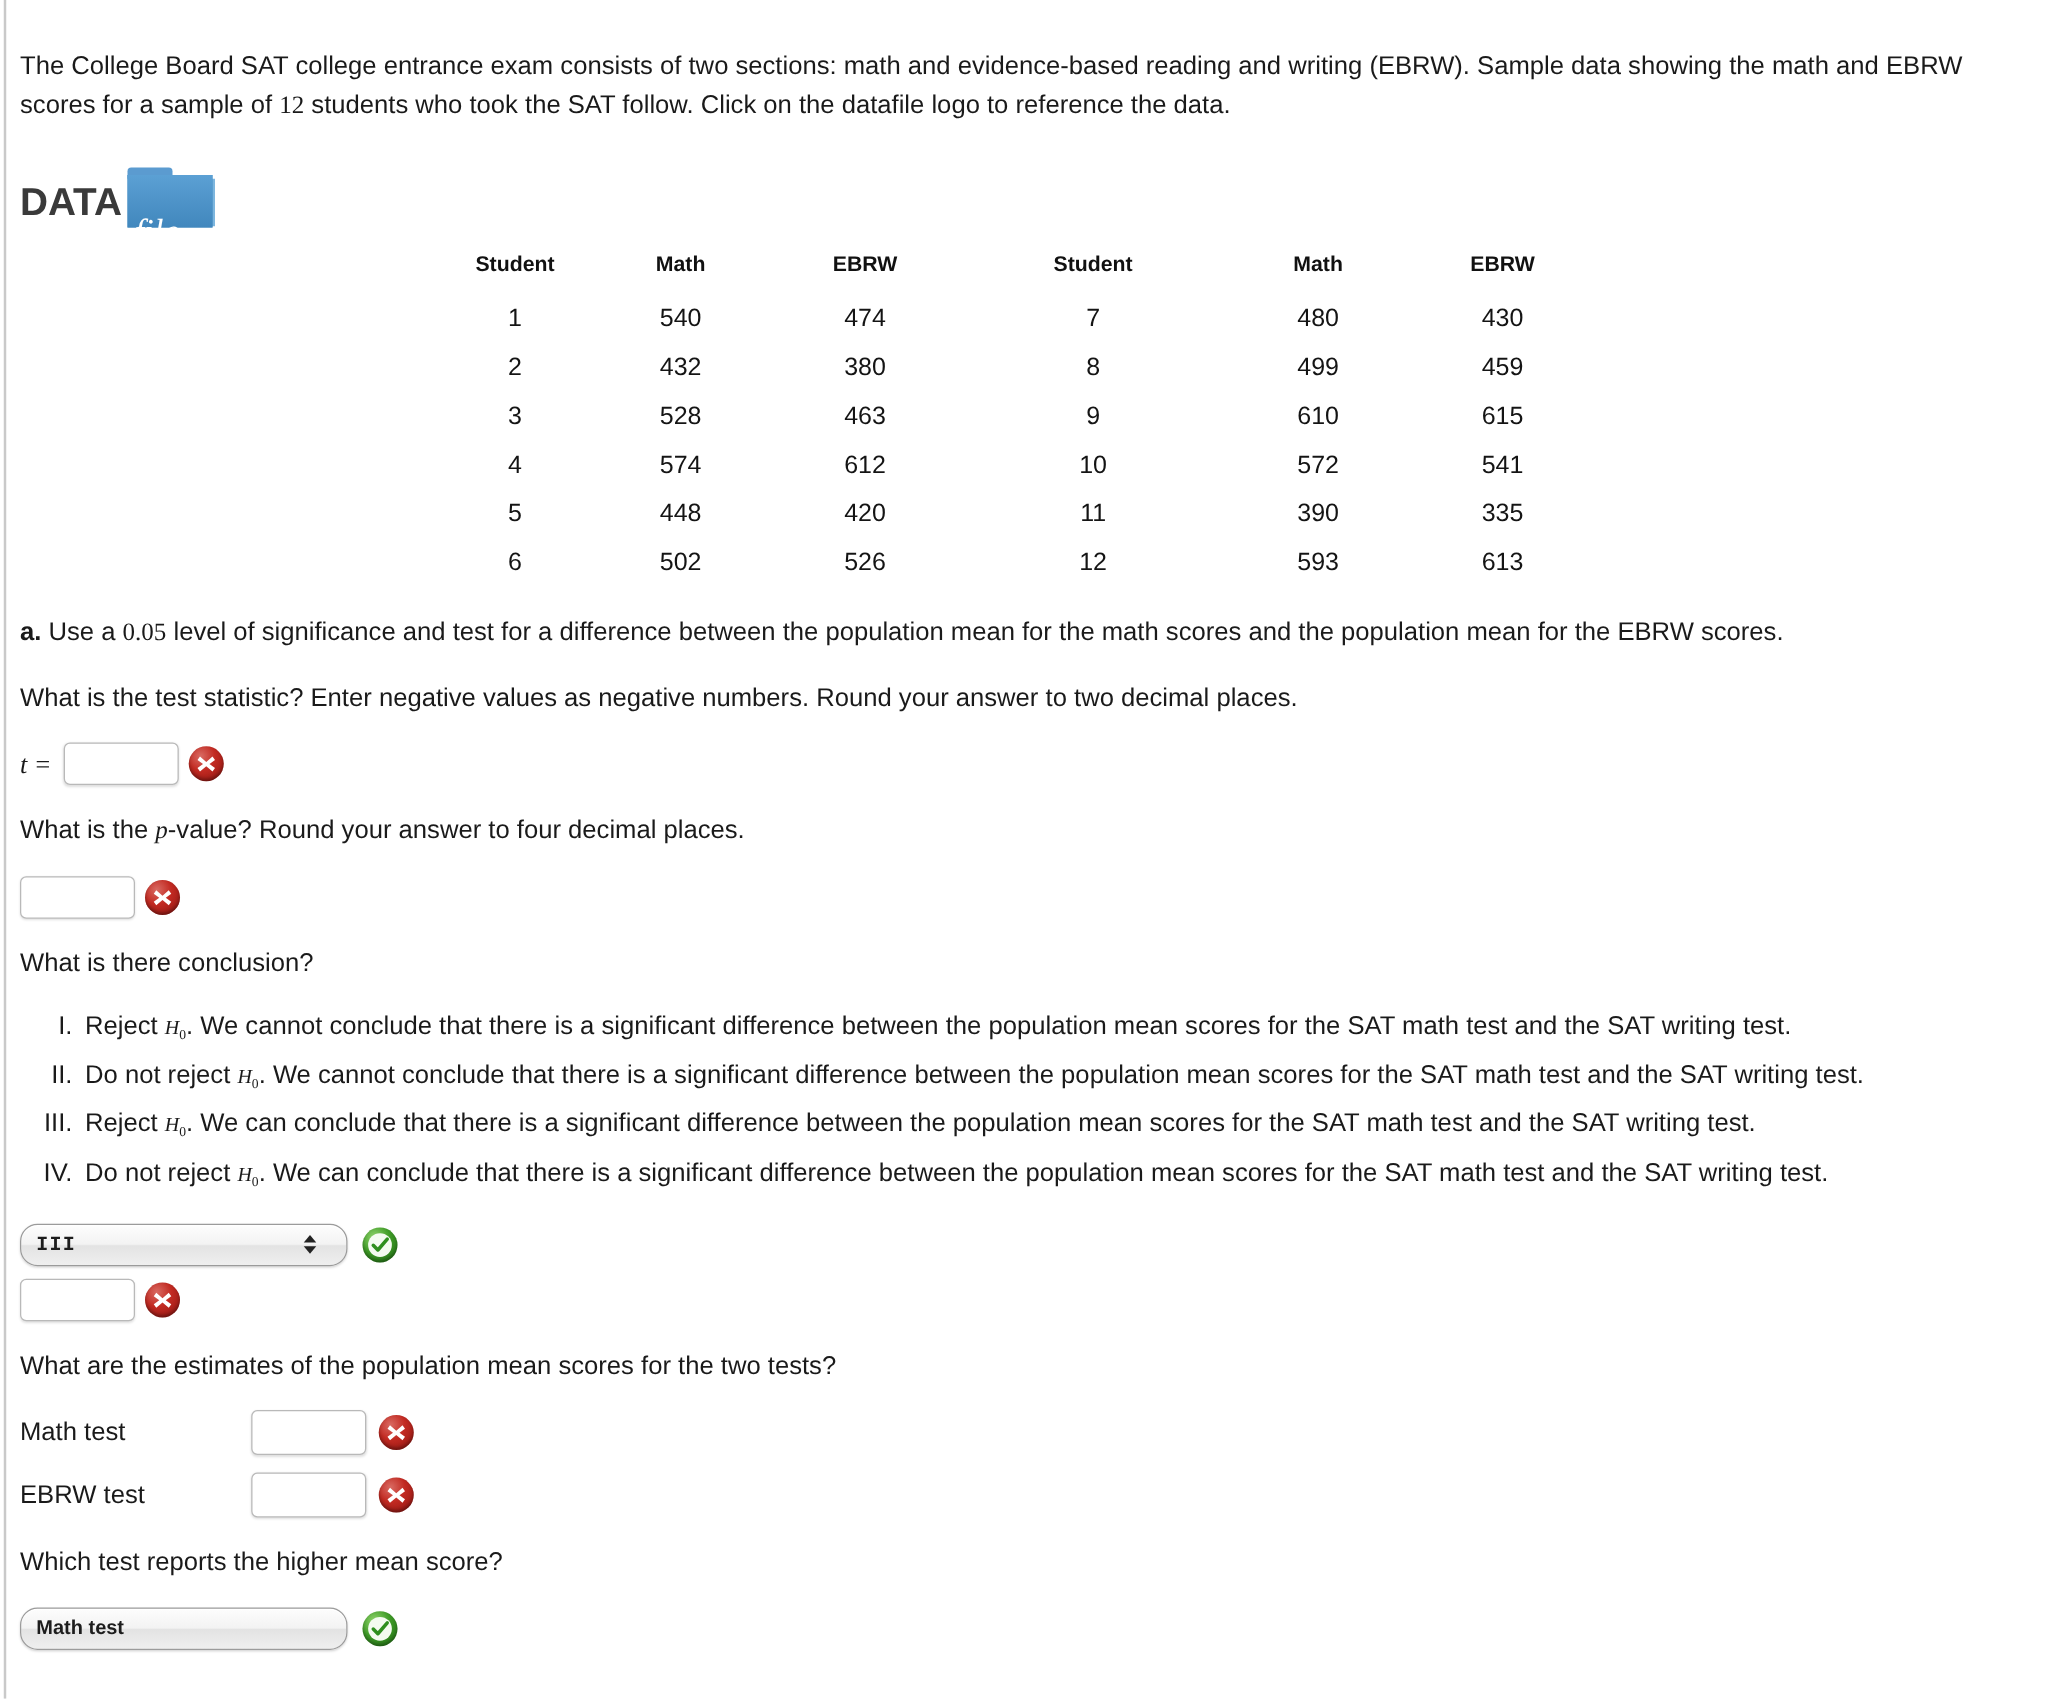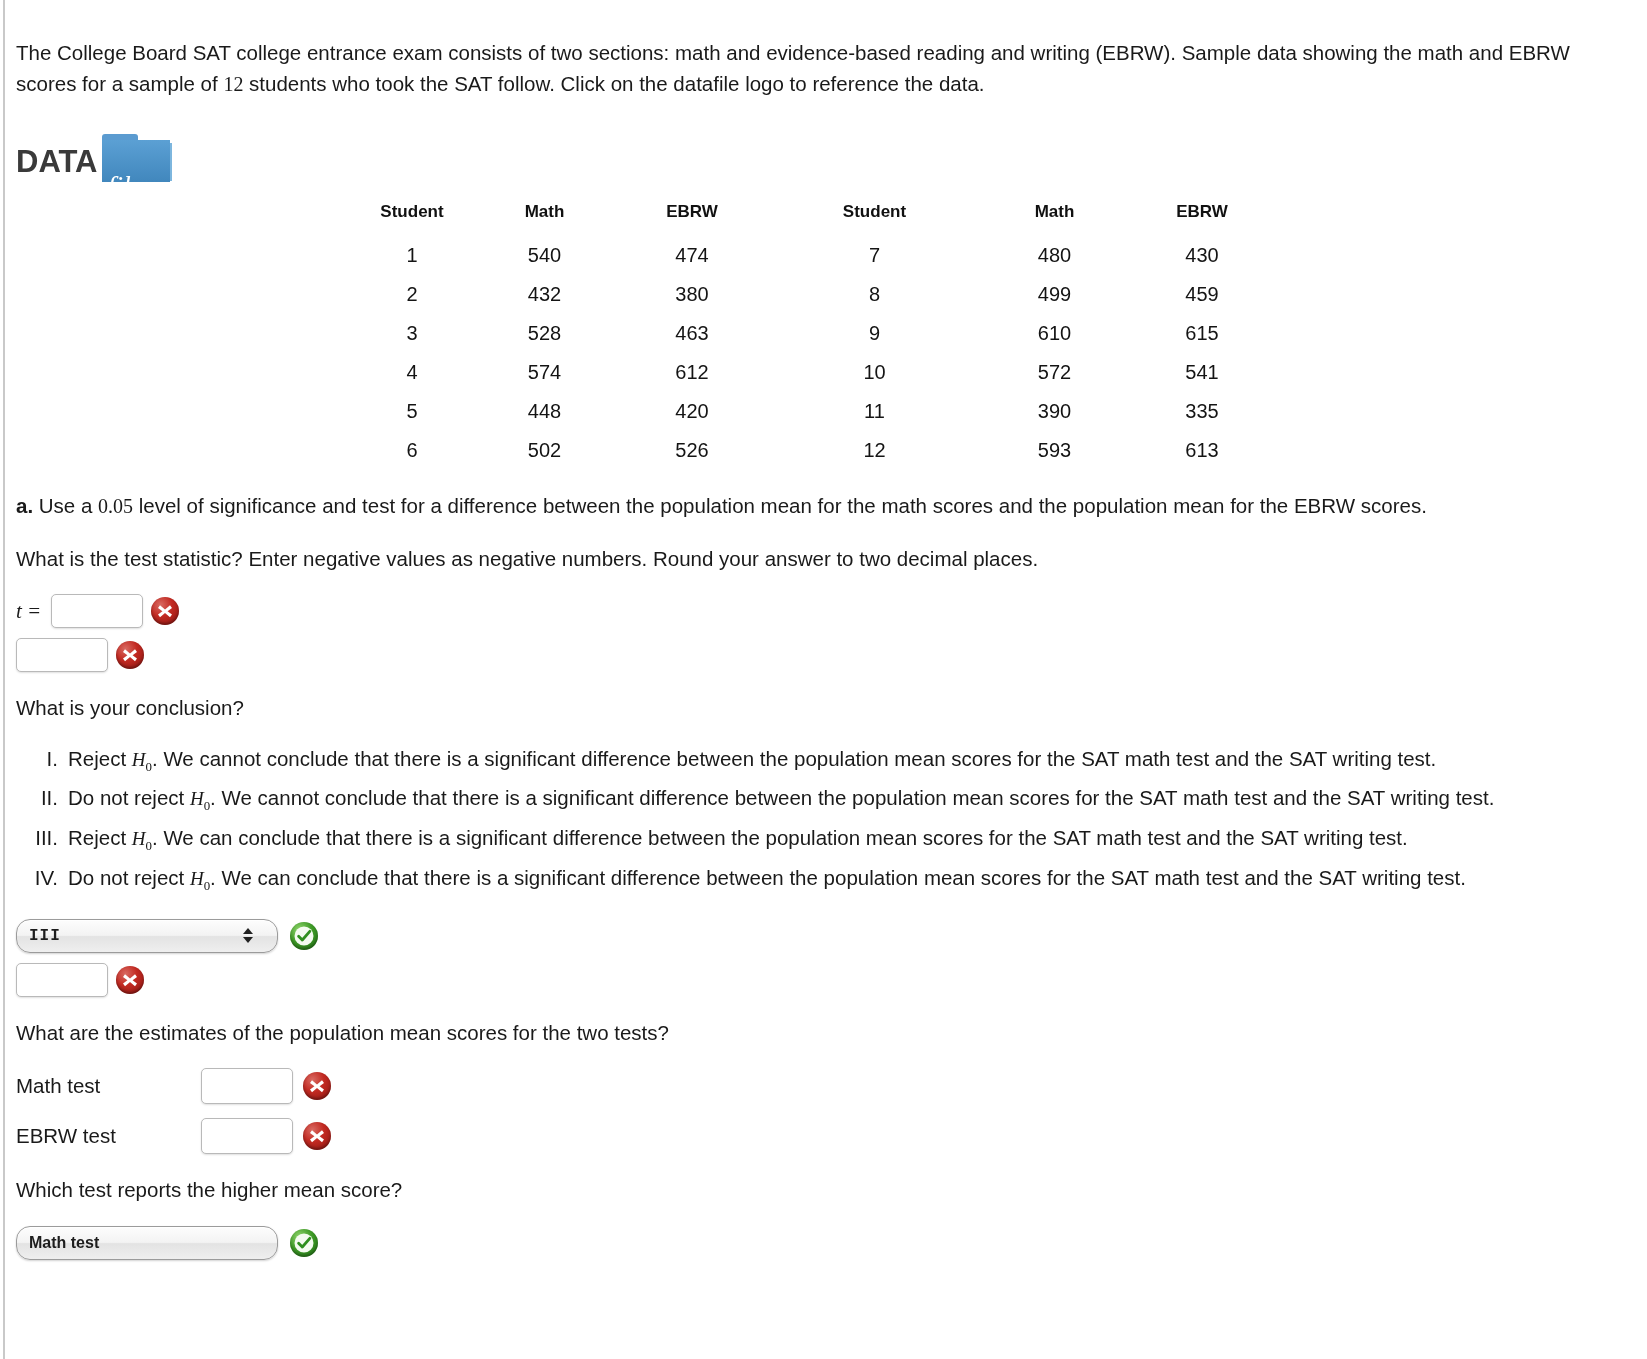--- a/index.html
+++ b/index.html
@@ -135,21 +135,21 @@
     font-style: italic;
     font-size: 20px;
   }
   .serif-n {
     font-family: "Liberation Serif", serif;
     font-size: 20px;
   }
   .hnaught {
     font-family: "Liberation Serif", serif;
     font-style: italic;
-    font-size: 19px;
+    font-size: 16px;
   }
   .hnaught sub {
     font-style: normal;
     font-size: 0.68em;
   }
 
   
   .ansrow {
     display: flex;
     align-items: center;
@@ -377,31 +377,34 @@
   <div class="ansrow">
     <span class="teq">t =</span>
     <input class="ansbox" type="text" value="" style="">
     <span class="icon-wrong">
       <svg width="28" height="28" viewBox="0 0 28 28" aria-hidden="true">
         <path d="M9 8.2 L14 12.6 L19 8.2 L21 11 L16.6 14.2 L21 17.4 L19 20.2 L14 16 L9 20.2 L7 17.4 L11.4 14.2 L7 11 Z" fill="#ffffff"></path>
       </svg>
     </span>
   </div>
 
+  <p class="qtext">
+    <span>What is the </span><span class="serif-i">p</span><span>-value? Round your answer to four decimal places.</span>
+  </p>
 
   <div class="ansrow">
     <input class="ansbox" type="text" value="" style="">
     <span class="icon-wrong">
       <svg width="28" height="28" viewBox="0 0 28 28" aria-hidden="true">
         <path d="M9 8.2 L14 12.6 L19 8.2 L21 11 L16.6 14.2 L21 17.4 L19 20.2 L14 16 L9 20.2 L7 17.4 L11.4 14.2 L7 11 Z" fill="#ffffff"></path>
       </svg>
     </span>
   </div>
 
-  <p class="qtext">What is your conclusion?</p>
+  <p class="qtext">What is there conclusion?</p>
 
   <div class="options">
     <div class="optrow">
       <span class="optnum">I.</span>
       <span class="opttext"><span>Reject </span><span class="hnaught"><span>H</span><sub>0</sub></span><span>. We cannot conclude that there is a significant difference between the population mean scores for the SAT math test and the SAT writing test.</span></span>
     </div>
     <div class="optrow">
       <span class="optnum">II.</span>
       <span class="opttext"><span>Do not reject </span><span class="hnaught"><span>H</span><sub>0</sub></span><span>. We cannot conclude that there is a significant difference between the population mean scores for the SAT math test and the SAT writing test.</span></span>
     </div>

